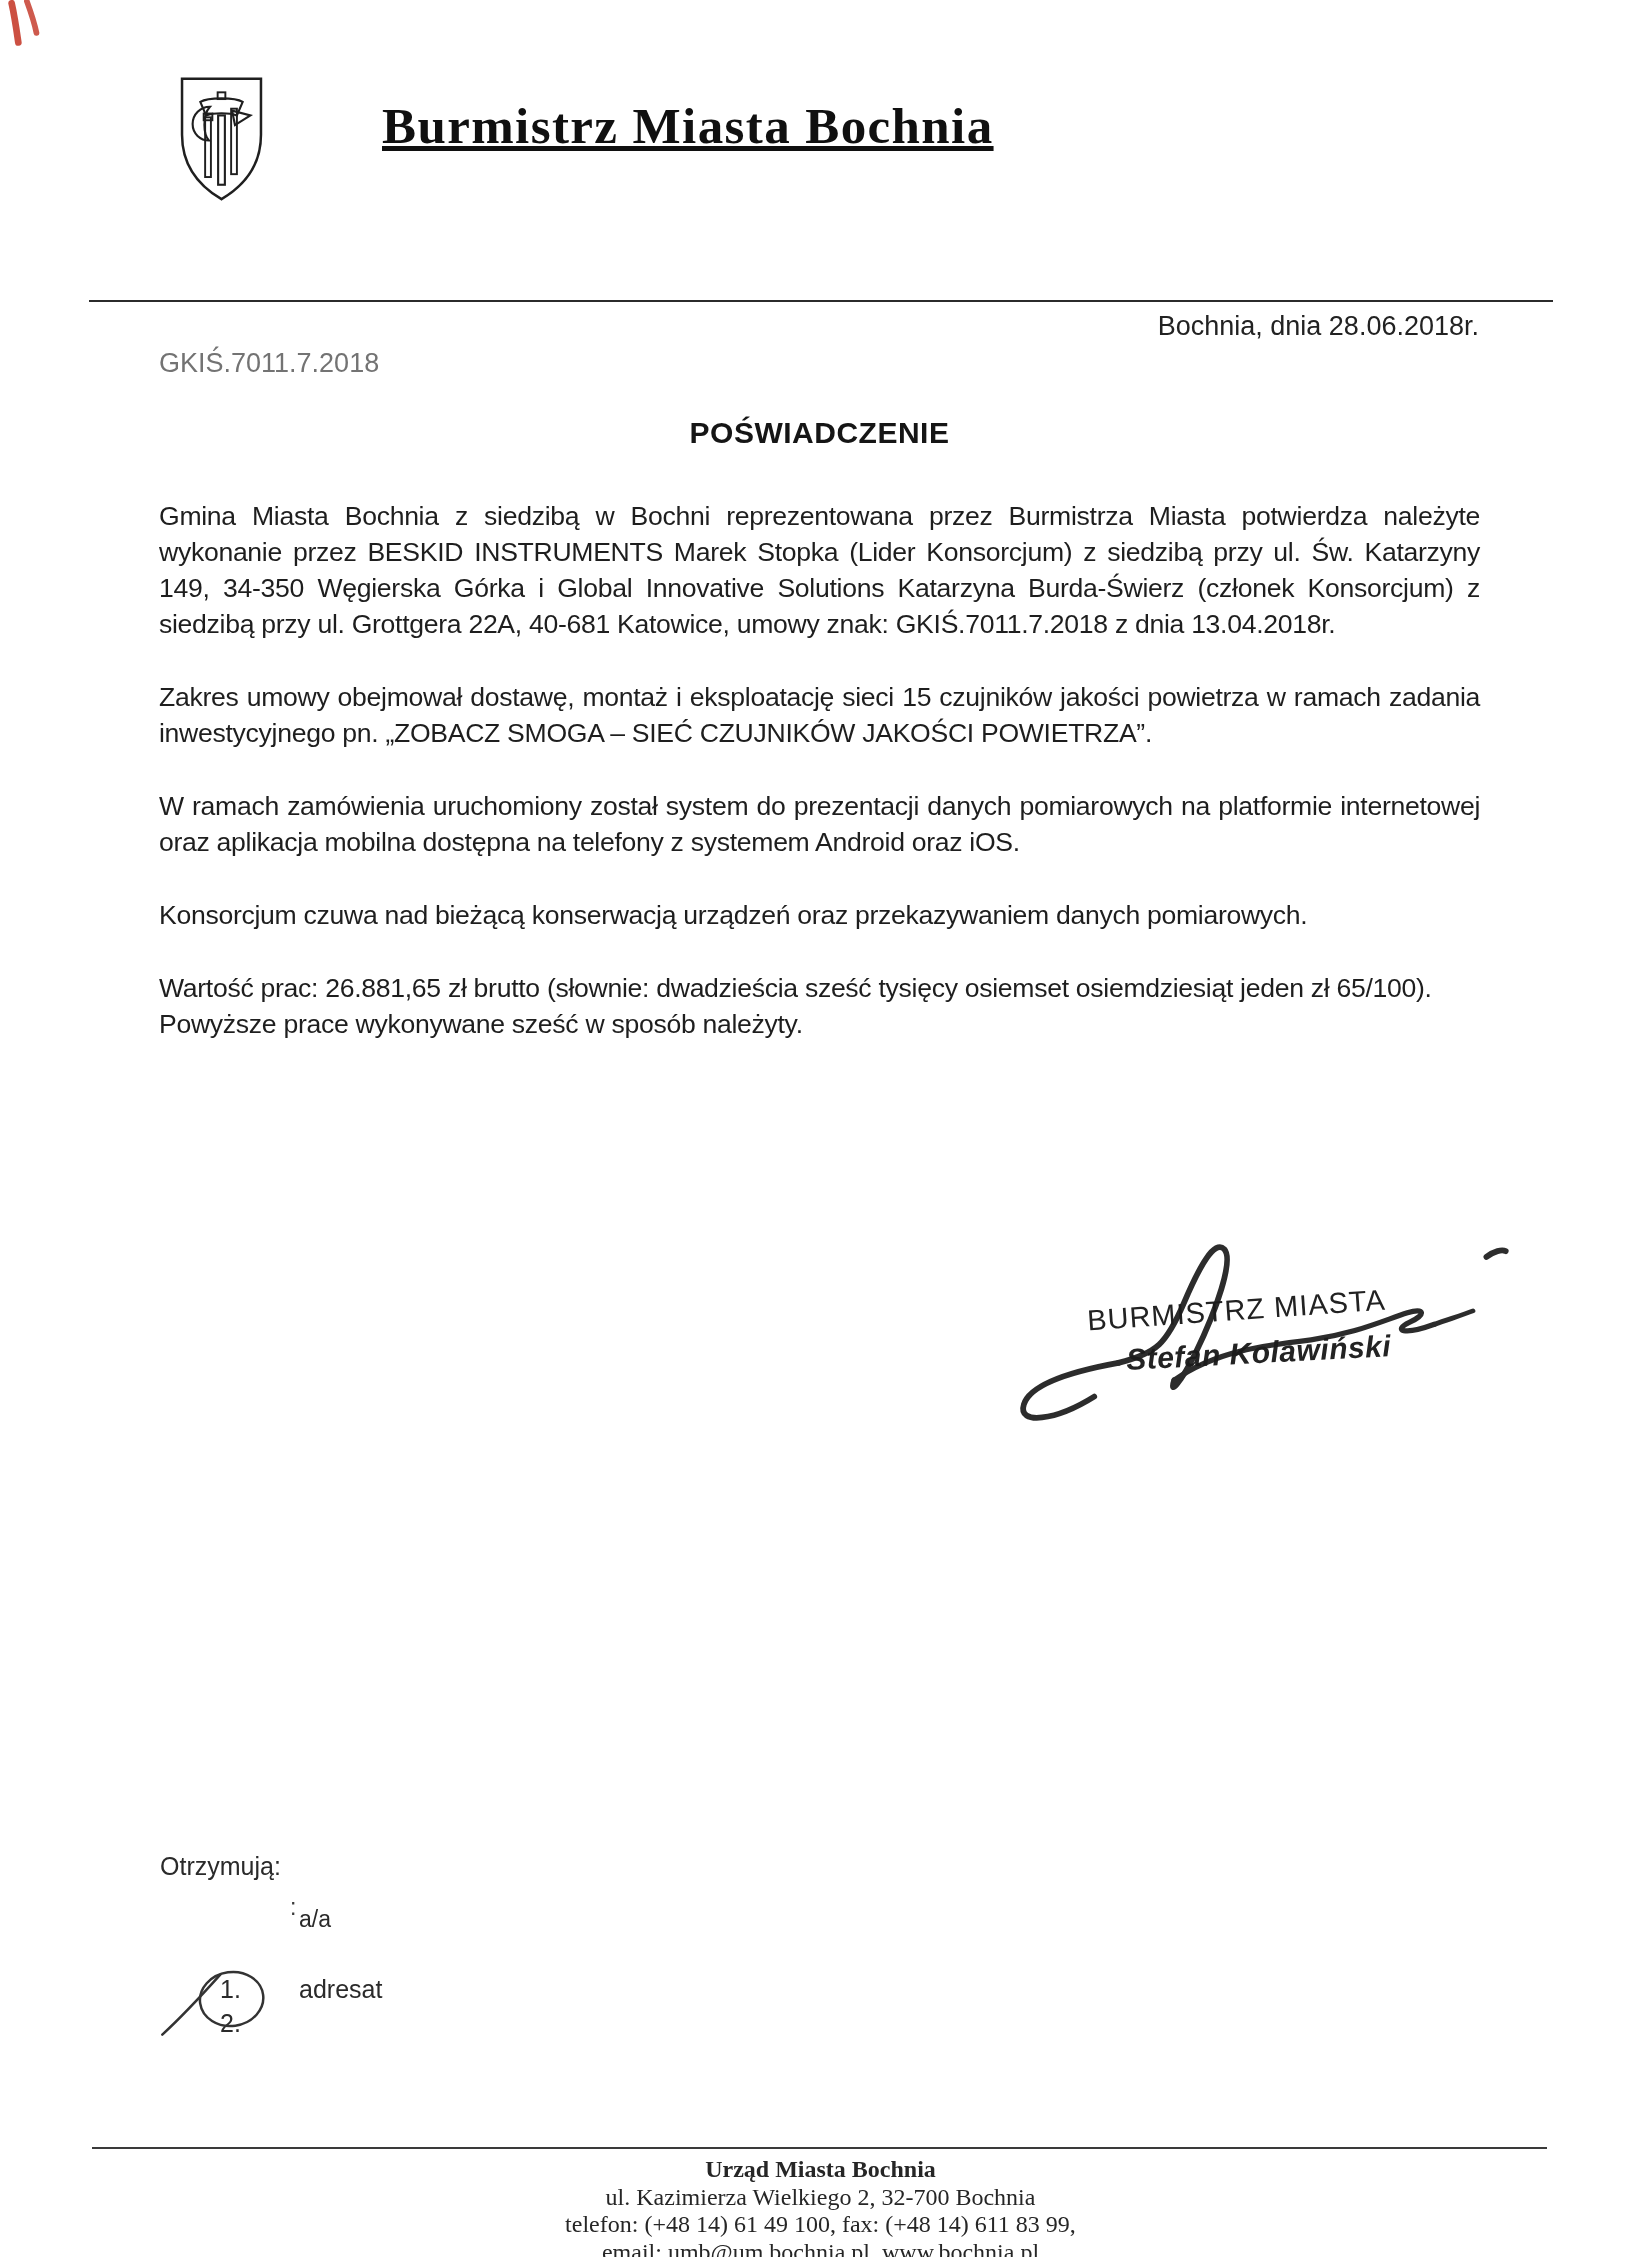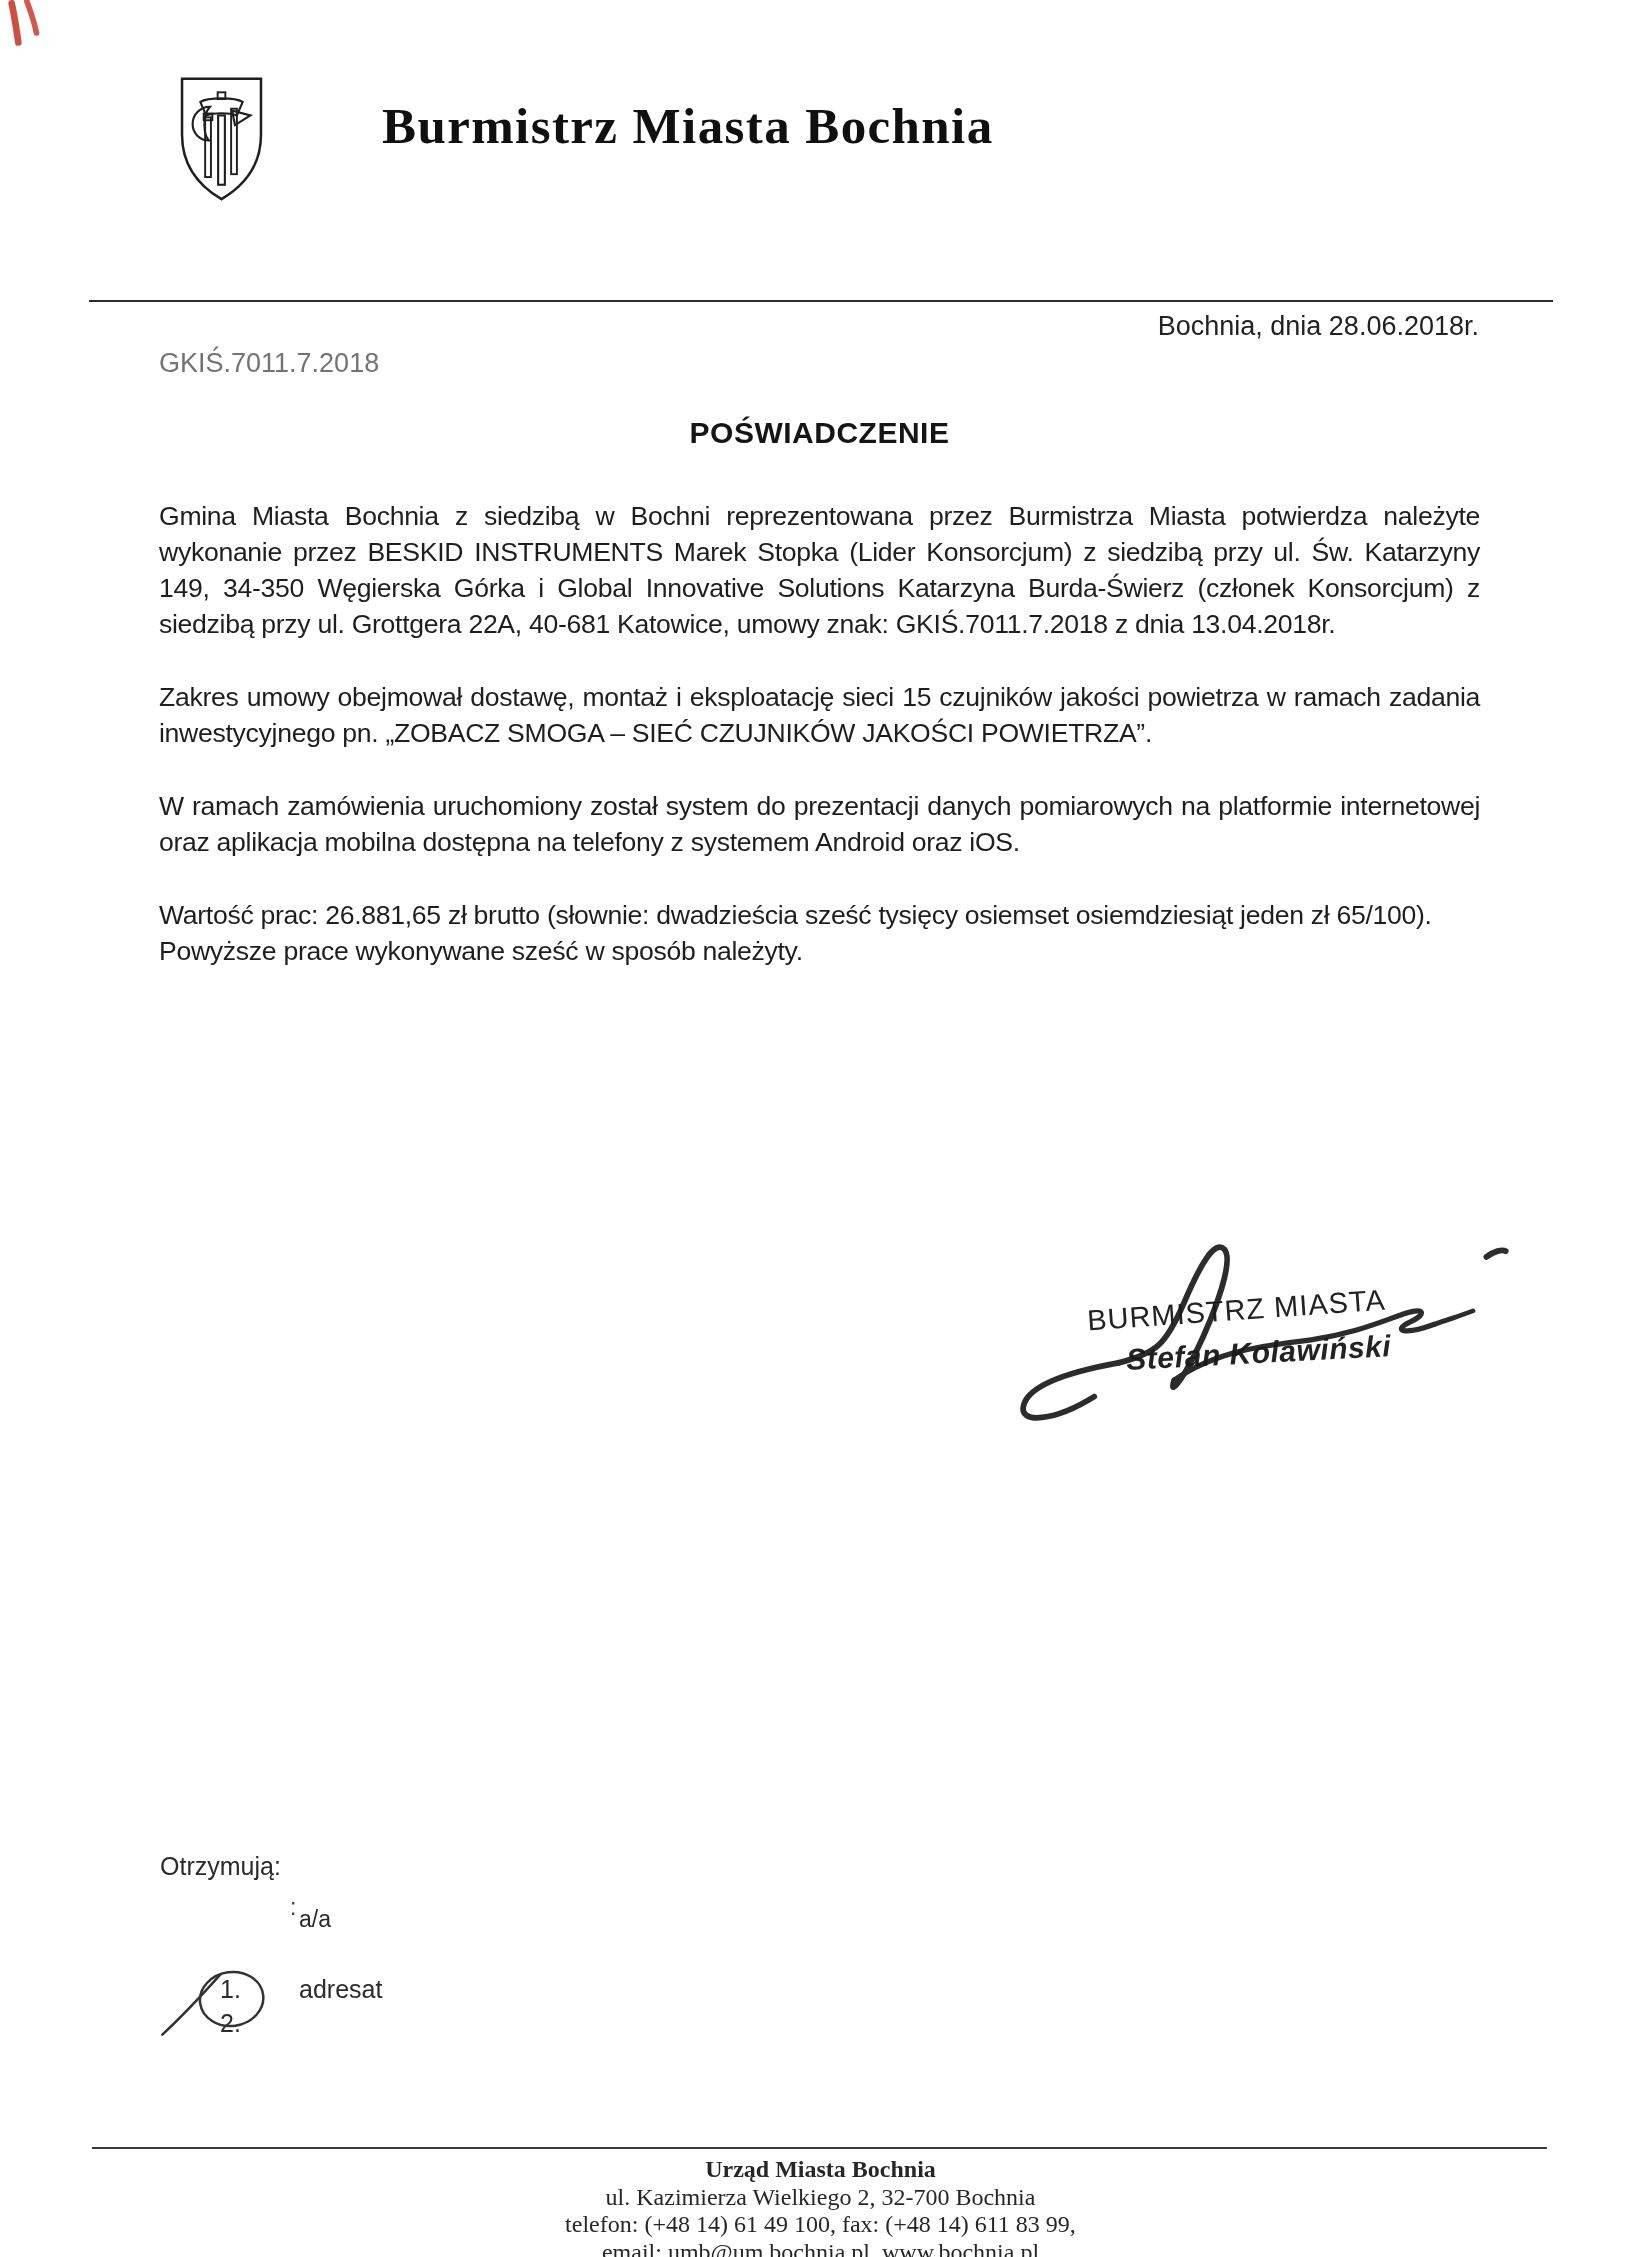--- a/index.html
+++ b/index.html
@@ -14,20 +14,21 @@
   
   .red-mark{position:absolute;left:3.9px;top:0px;}
 
   
   .logo{position:absolute;left:177px;top:75px;width:89px;height:129px;}
   .org-title{
     position:absolute;left:382px;top:97px;margin:0;
     font-family:"Liberation Serif", serif;
     font-size:51px;font-weight:bold;letter-spacing:1.4px;color:#101010;
     white-space:nowrap;
+    text-decoration:underline;
   }
   .top-rule{position:absolute;left:89px;top:300px;width:1464px;height:2.4px;background:#2b2b2b;}
 
   .place-date{position:absolute;right:162px;top:311px;font-size:27px;color:#222;}
   .reference{position:absolute;left:159px;top:348px;font-size:27px;color:#737373;}
 
   .heading{
     position:absolute;left:159px;top:416px;width:1321px;margin:0;
     text-align:center;font-size:30px;font-weight:bold;letter-spacing:0.5px;color:#151515;
   }
@@ -106,20 +107,21 @@
 
   <div class="place-date">Bochnia, dnia 28.06.2018r.</div>
   <div class="reference">GKIŚ.7011.7.2018</div>
 
   <h2 class="heading">POŚWIADCZENIE</h2>
 
   <div class="body-text">
     <p>Gmina Miasta Bochnia z siedzibą w Bochni reprezentowana przez Burmistrza Miasta potwierdza należyte wykonanie przez BESKID INSTRUMENTS Marek Stopka (Lider Konsorcjum) z siedzibą przy ul. Św. Katarzyny 149, 34-350 Węgierska Górka i Global Innovative Solutions Katarzyna Burda-Świerz (członek Konsorcjum) z siedzibą przy ul. Grottgera 22A, 40-681 Katowice, umowy znak: GKIŚ.7011.7.2018 z dnia 13.04.2018r.</p>
     <p>Zakres umowy obejmował dostawę, montaż i eksploatację sieci 15 czujników jakości powietrza w ramach zadania inwestycyjnego pn. „ZOBACZ SMOGA – SIEĆ CZUJNIKÓW JAKOŚCI POWIETRZA”.</p>
     <p>W ramach zamówienia uruchomiony został system do prezentacji danych pomiarowych na platformie internetowej oraz aplikacja mobilna dostępna na telefony z systemem Android oraz iOS.</p>
+    <p>Konsorcjum czuwa nad bieżącą konserwacją urządzeń oraz przekazywaniem danych pomiarowych.</p>
     <div class="pgroup">
       <p>Wartość prac: 26.881,65 zł brutto (słownie: dwadzieścia sześć tysięcy osiemset osiemdziesiąt jeden zł 65/100).</p>
       <p>Powyższe prace wykonywane sześć w sposób należyty.</p>
     </div>
   </div>
 
   <div class="signature">
     <div class="stamp-title">BURMISTRZ MIASTA</div>
     <div class="stamp-name">Stefan Kolawiński</div>
     <svg width="521" height="212" viewBox="0 0 540 220">

